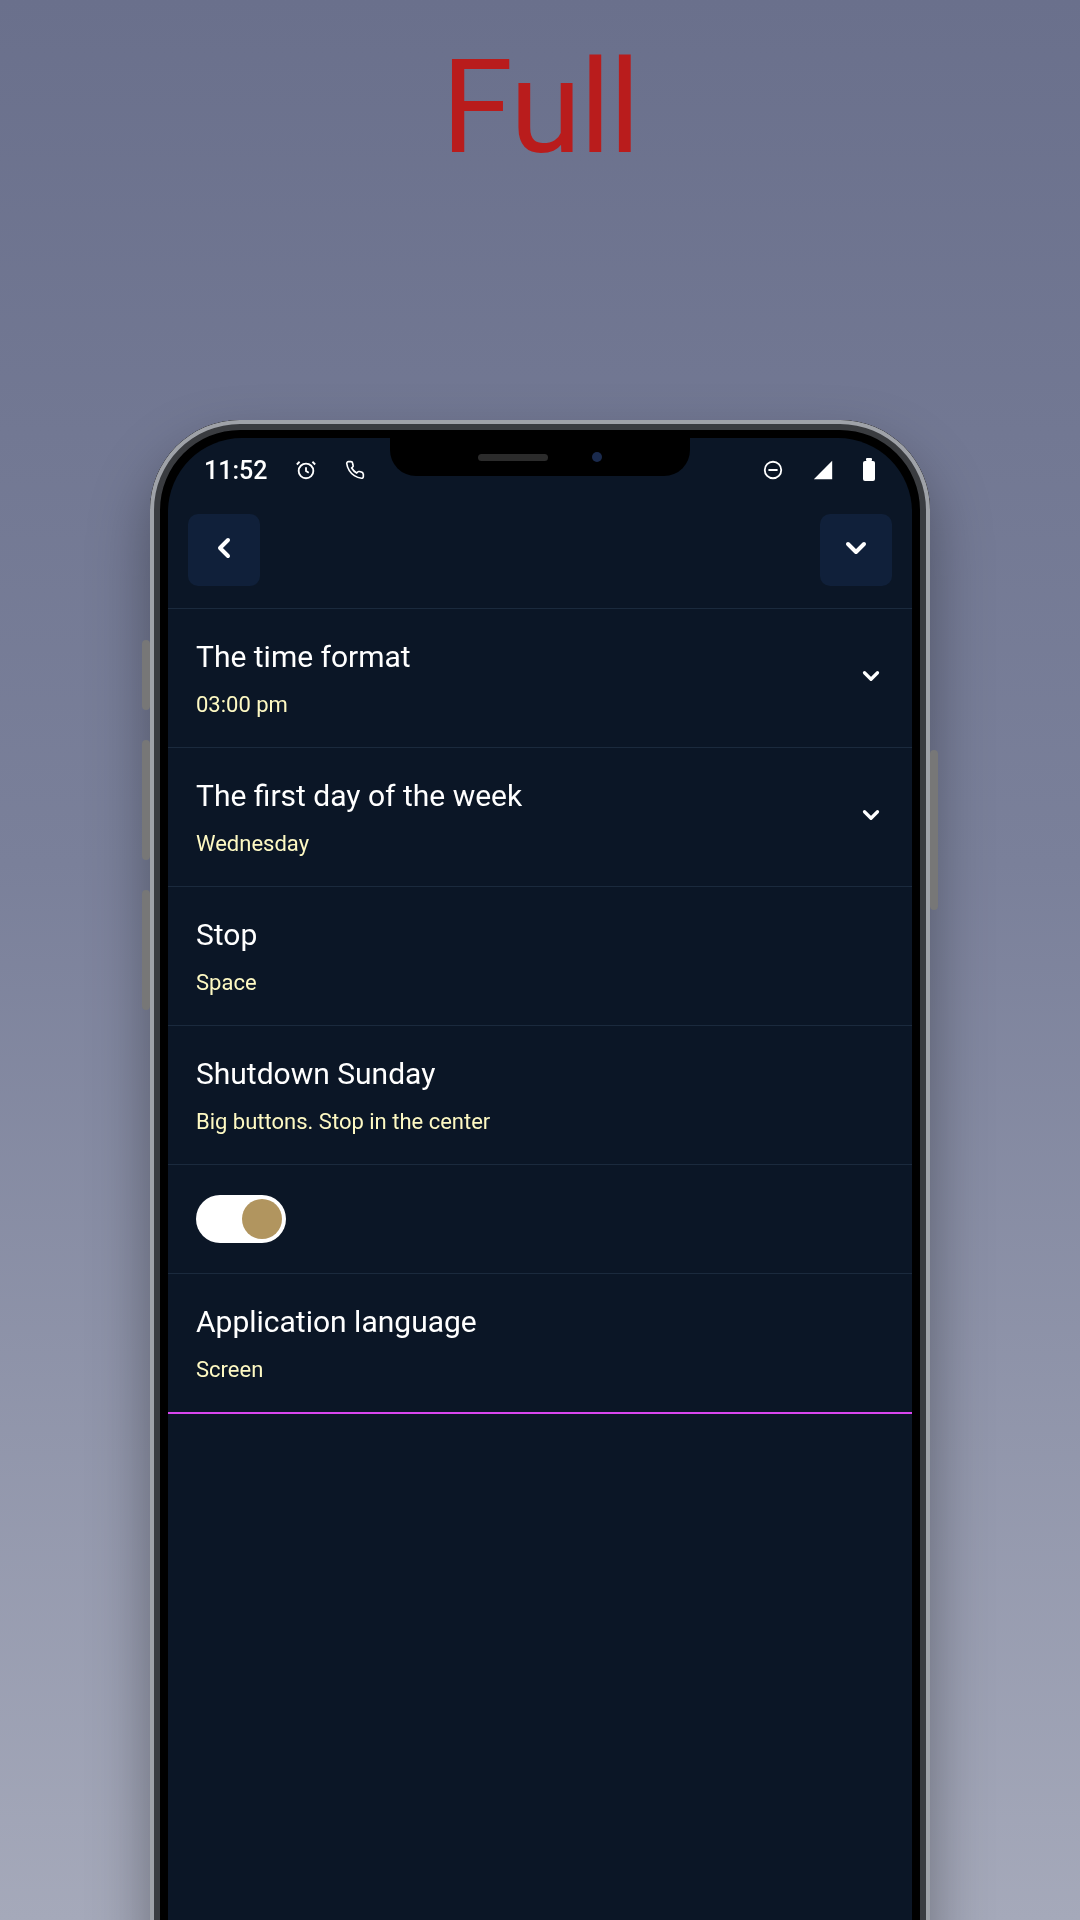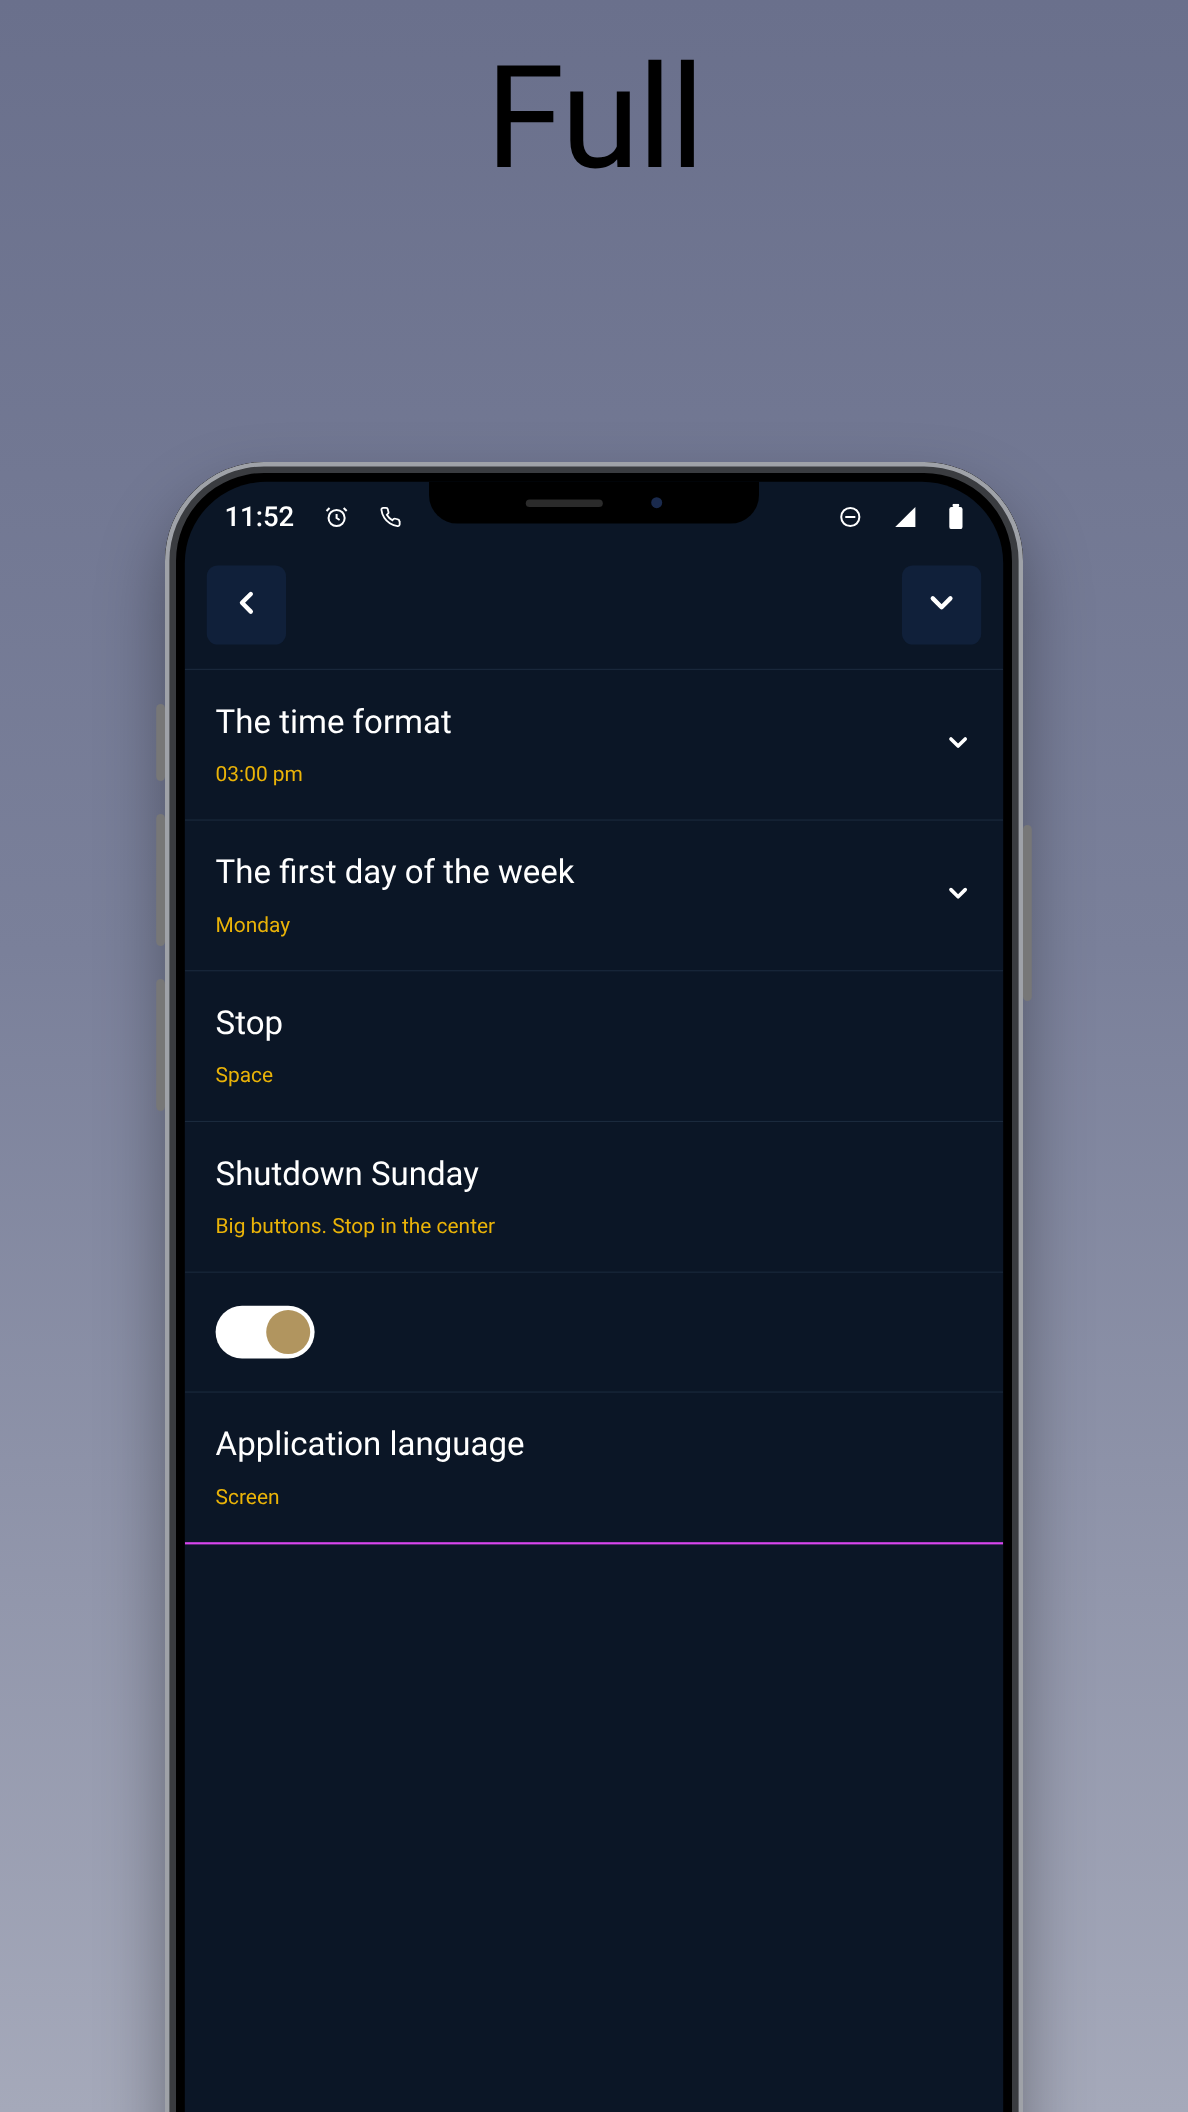--- a/index.html
+++ b/index.html
@@ -6,21 +6,21 @@
   html, body { width: 1080px; height: 1920px; }
   body {
     background: linear-gradient(to bottom, #6a708c 0%, #7a809a 45%, #a5a9ba 100%);
     font-family: -apple-system, "Segoe UI", Roboto, Arial, sans-serif;
     overflow: hidden;
     position: relative;
   }
 
   .headline {
     text-align: center;
-    color: #000000;
+    color: #b91c1c;
     font-size: 130px;
     font-weight: 400;
     line-height: 1.05;
     letter-spacing: -2px;
     padding-top: 40px;
   }
 
   
   .phone {
     position: absolute;
@@ -99,21 +99,21 @@
   .list { }
   .row {
     border-top: 1px solid #1b2a3d;
     padding: 30px 28px 30px 28px;
     display:flex; align-items:center; justify-content:space-between;
     gap: 10px;
   }
   .row:last-child { border-bottom: 2px solid #d946ef; }
   .row-main { flex:1; min-width:0; }
   .row-title { font-size: 30px; font-weight: 400; color:#fff; }
-  .row-sub   { font-size: 19px; color:#eab308; margin-top: 18px; }
+  .row-sub   { font-size: 22px; color:#fef9c3; margin-top: 18px; }
   .chev { flex:none; }
 
   
   .toggle {
     width: 90px; height: 48px;
     background:#fff;
     border-radius: 30px;
     position:relative;
     flex:none;
   }
@@ -206,21 +206,21 @@
         <span class="chev">
           <svg width="26" height="26" viewBox="0 0 24 24" fill="none" stroke="#fff" stroke-width="3" stroke-linecap="round" stroke-linejoin="round">
               <path d="M6 9l6 6 6-6"></path>
             </svg>
         </span>
       </div>
 
       <div class="row">
         <div class="row-main">
           <div class="row-title">The first day of the week</div>
-          <div class="row-sub">Monday</div>
+          <div class="row-sub">Wednesday</div>
         </div>
         <span class="chev">
           <svg width="26" height="26" viewBox="0 0 24 24" fill="none" stroke="#fff" stroke-width="3" stroke-linecap="round" stroke-linejoin="round">
               <path d="M6 9l6 6 6-6"></path>
             </svg>
         </span>
       </div>
 
       <div class="row">
         <div class="row-main">

